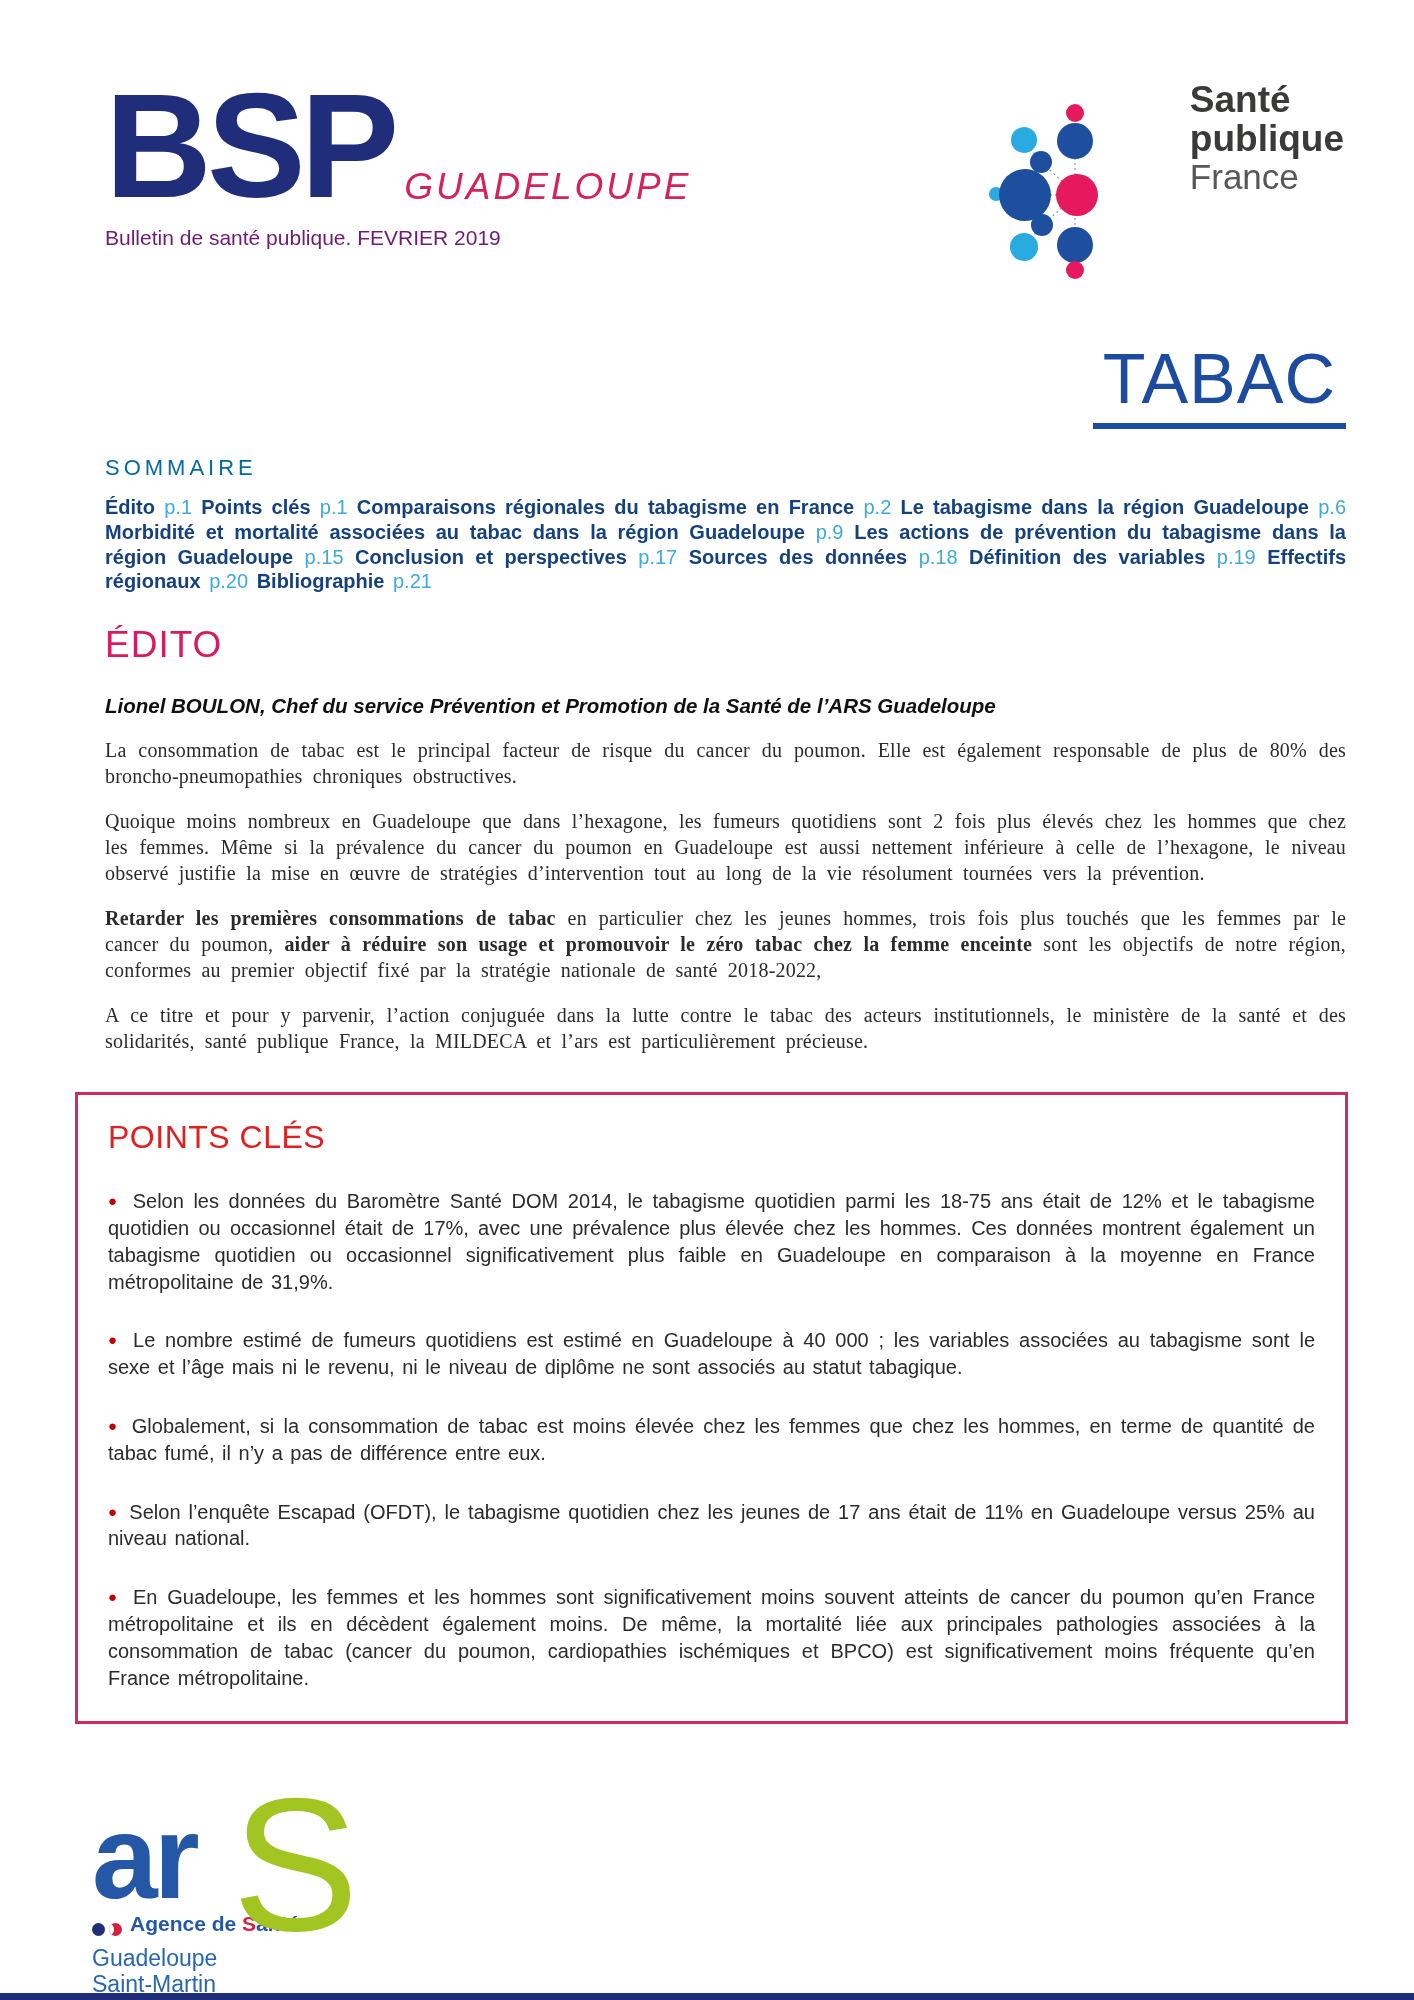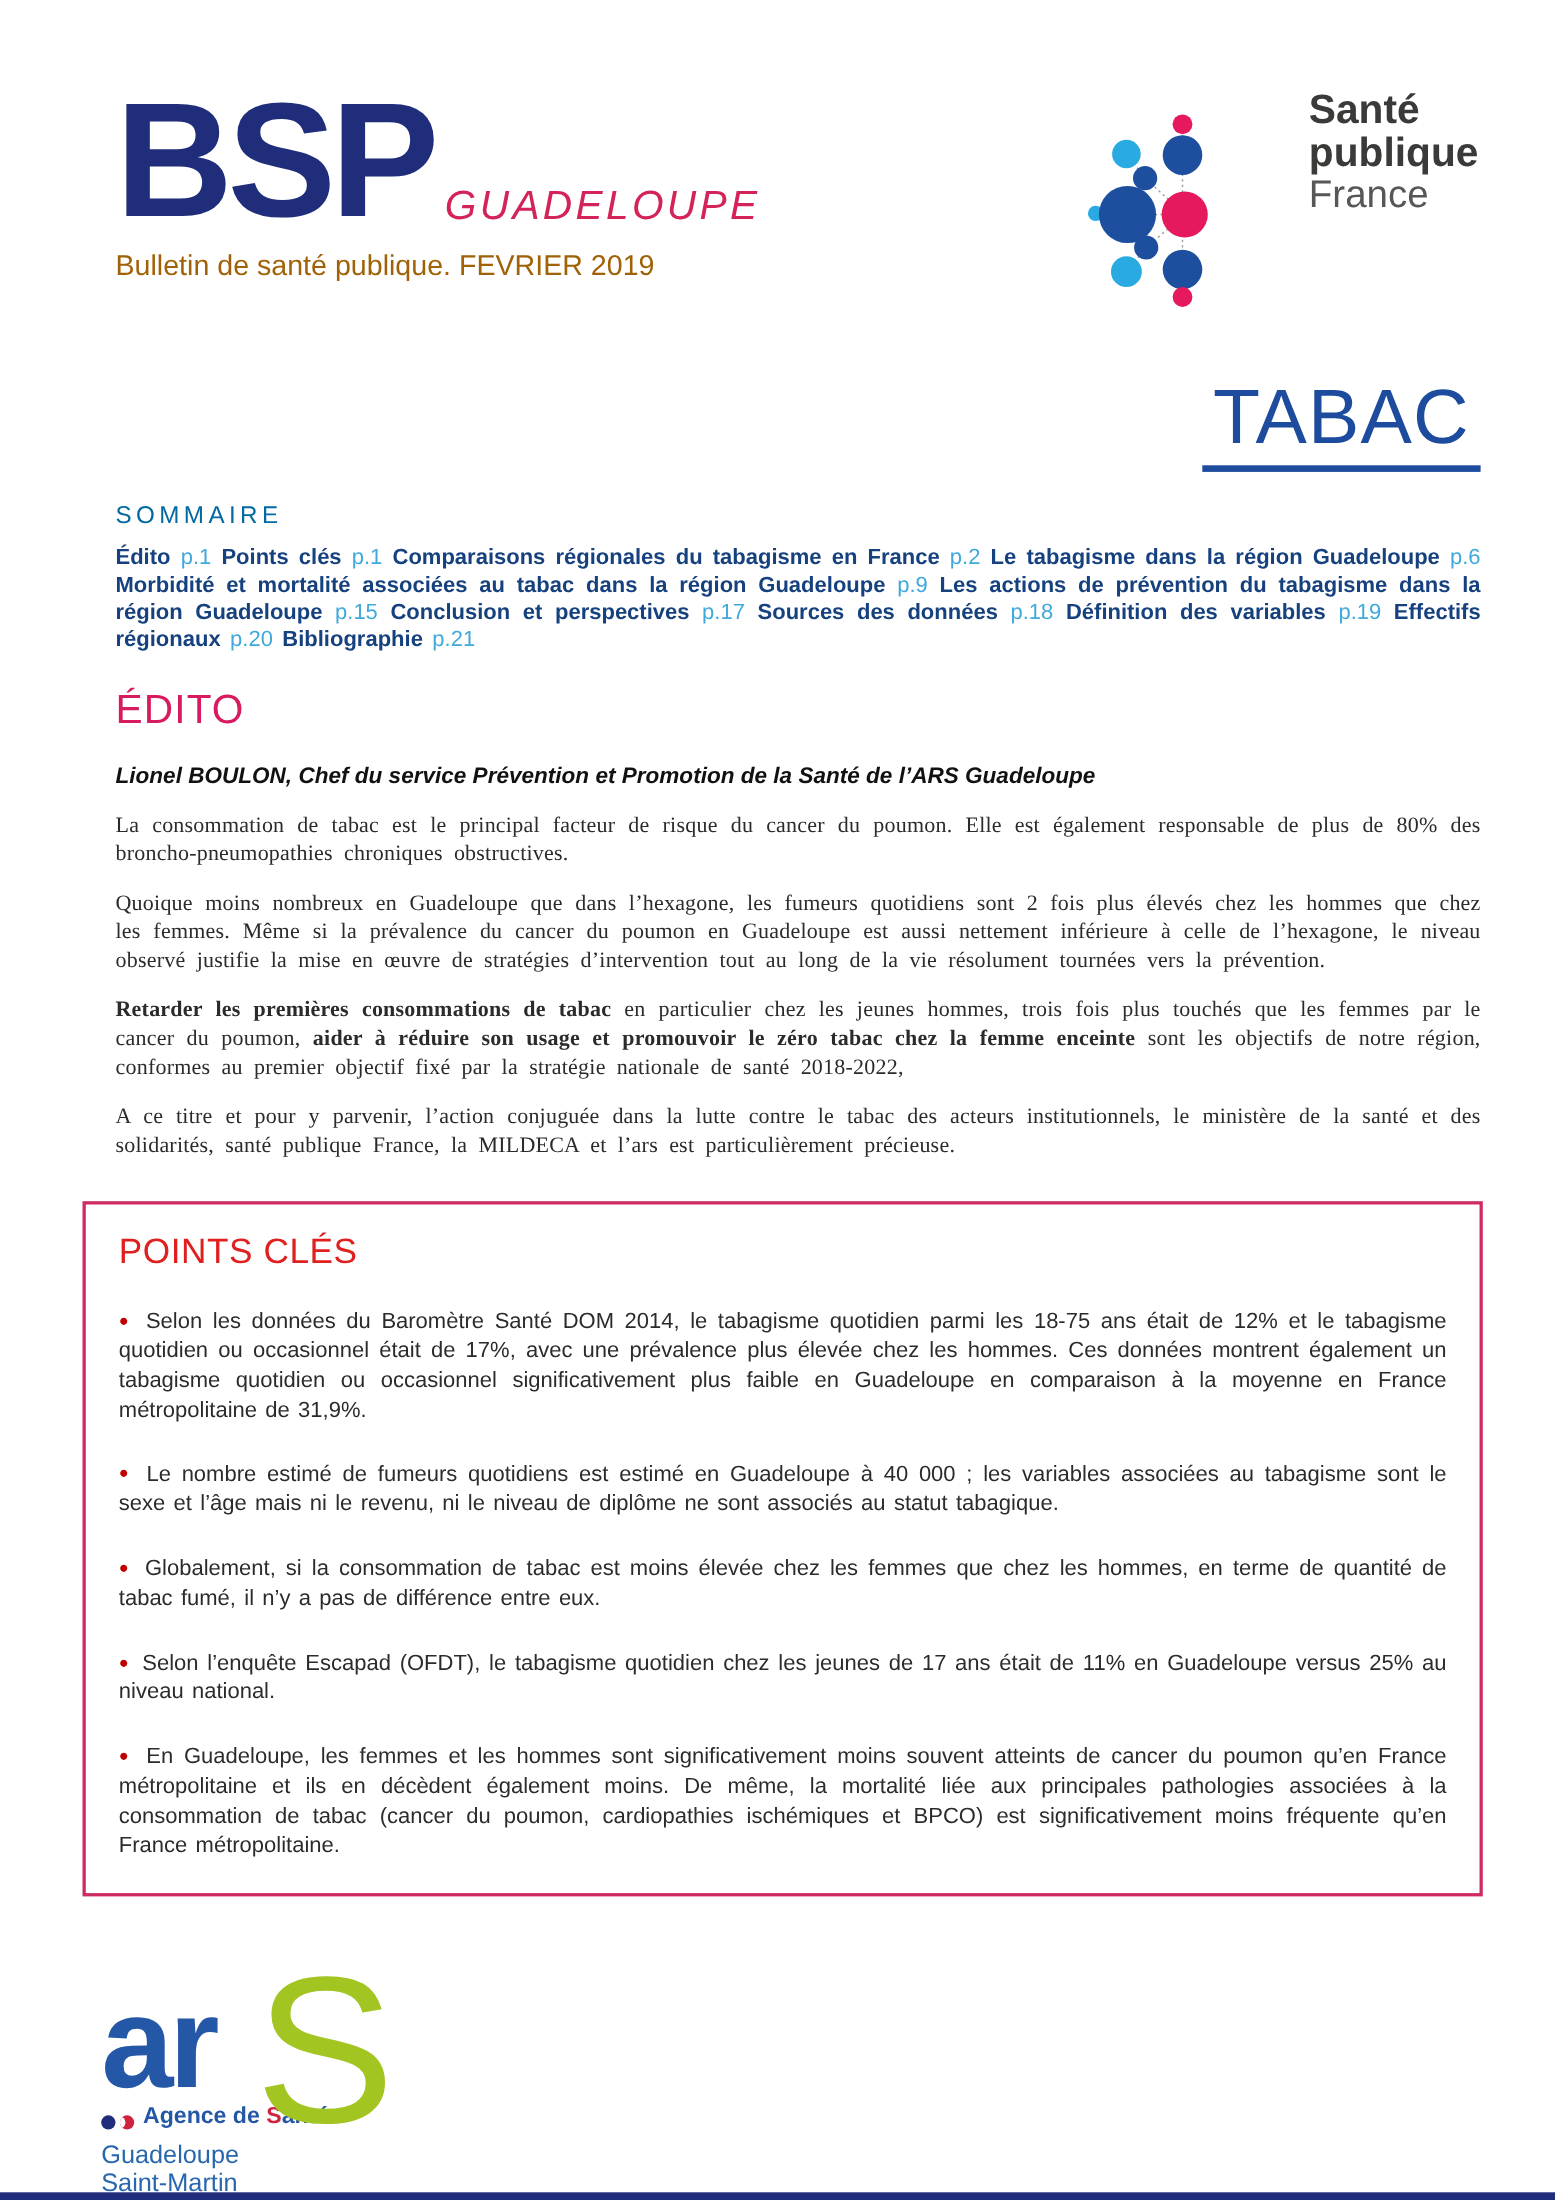--- a/index.html
+++ b/index.html
@@ -19,21 +19,21 @@
   .header-row { display: flex; justify-content: space-between; align-items: flex-start; padding-top: 78px; }
   .bsp-line { display: flex; align-items: flex-end; }
   .bsp-text {
     font-size: 148px; font-weight: bold; color: #1f2d7b;
     line-height: 0.92; letter-spacing: -5px;
   }
   .bsp-region {
     font-size: 37px; font-style: italic; color: #d42358;
     letter-spacing: 3px; margin-left: 10px; margin-bottom: 6px;
   }
-  .bsp-subtitle { font-size: 26px; color: #a16207; margin-top: 12px; }
+  .bsp-subtitle { font-size: 21px; color: #701a75; margin-top: 12px; }
 
   .spf-logo { display: flex; align-items: flex-start; margin-top: 2px; margin-right: 2px; gap: 32px; }
   .spf-text { line-height: 1.06; margin-left: 6px; }
   .spf-bold { font-size: 37px; font-weight: bold; color: #3a3a39; }
   .spf-light { font-size: 35px; font-weight: normal; color: #575756; }
 
   
   .tabac-row { text-align: right; margin-top: 34px; }
   .tabac-title {
     display: inline-block; font-size: 70px; color: #1d4b9e;

